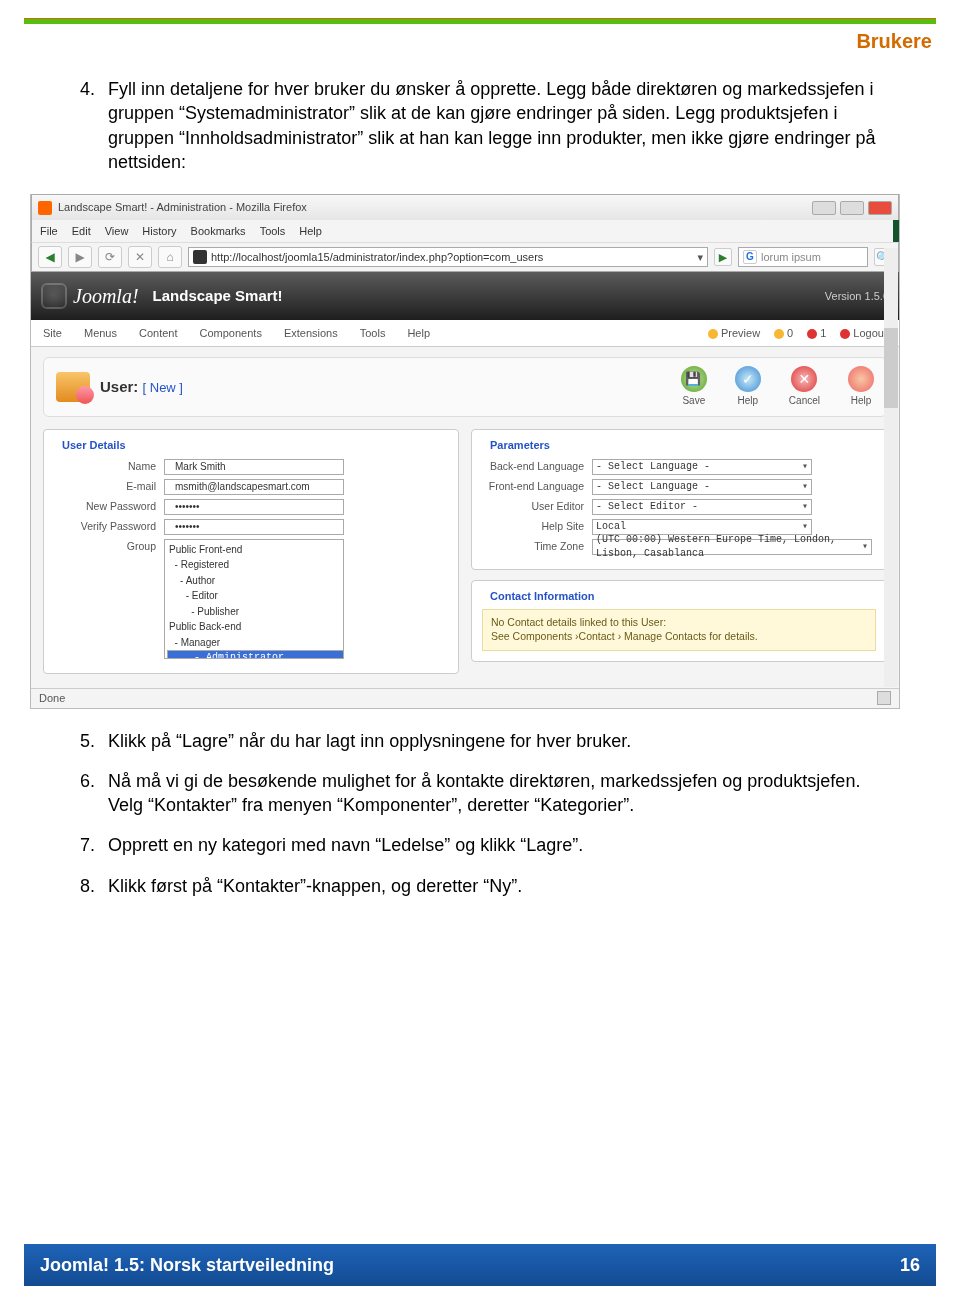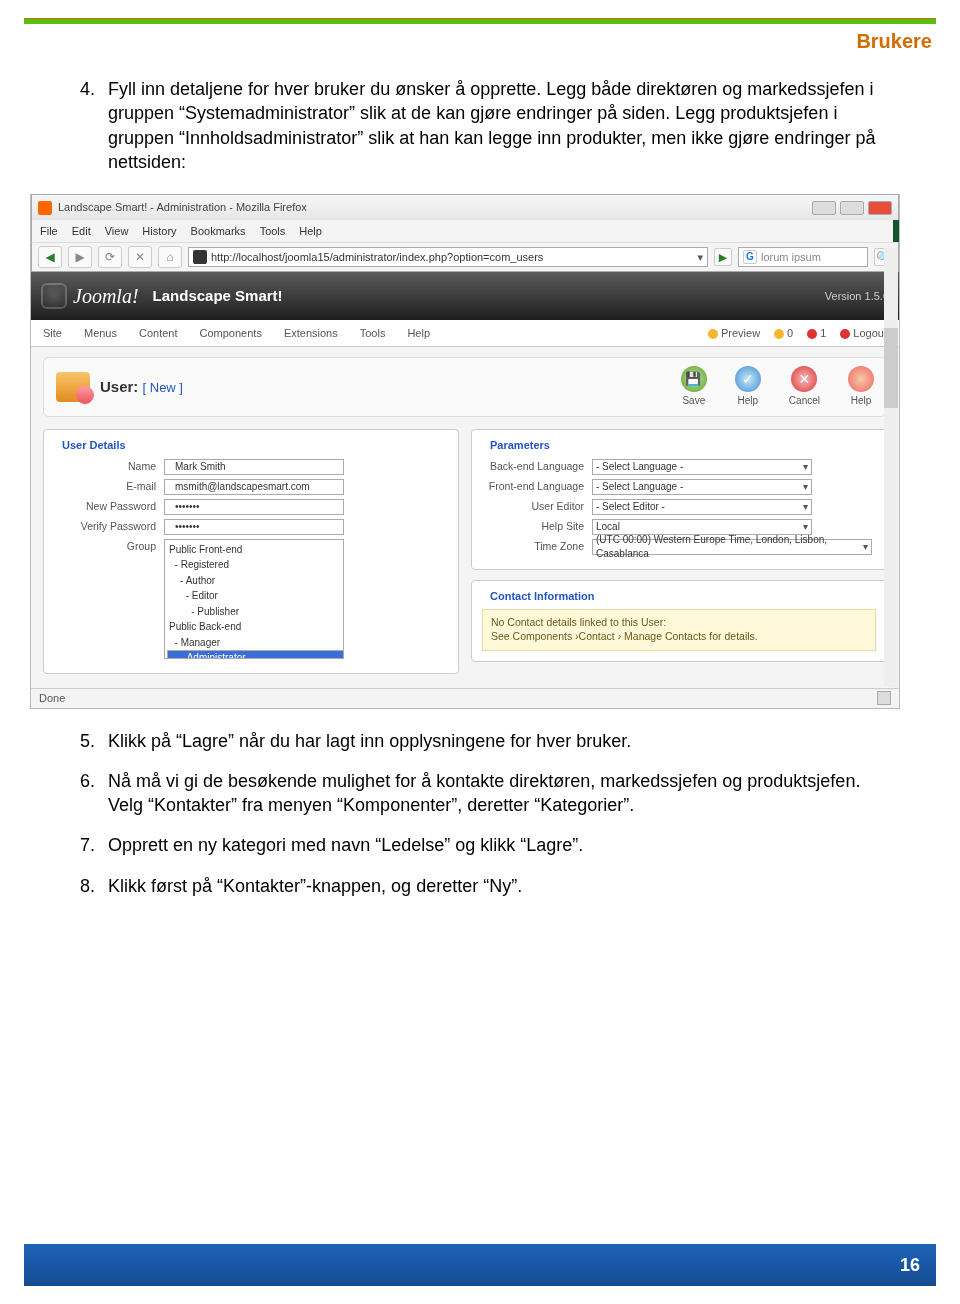--- a/index.html
+++ b/index.html
@@ -56,21 +56,21 @@
   .ic.help{background:radial-gradient(circle,#f7c7a4,#e66);}
   .ic.help::after{content:"";}
   .panels { display:flex; gap:12px; margin-top:12px; }
   .panel { flex:1; }
   .fieldset { border:1px solid #ccc; border-radius:4px; padding:8px 10px 10px 10px; background:#fff;}
   .legend { font-size:11px; color:#2553c6; font-weight:bold; margin:-14px 0 6px 4px; background:#fff; display:inline-block; padding:0 4px;}
   .frow { display:flex; align-items:center; margin-bottom:4px; font-size:10.5px;}
   .frow label { width:110px; text-align:right; padding-right:8px; color:#555;}
   .frow .val { flex:1; }
   .inp { width: 180px; height:16px; border:1px solid #aaa; background:#fff; padding:0 10px; font-size:10px; display:flex; align-items:center;}
-  .sel { width: 220px; height:16px; border:1px solid #aaa; background:#fff; padding:0 3px; font-size:10px; display:flex; align-items:center; position:relative;}
+  .sel { width: 220px; height:16px; border:1px solid #aaa; background:#fff; padding:0 3px; font-size:10px; display:flex; align-items:center; position:relative;font-family:Liberation Mono, monospace;}
   .sel::after{content:"▾";position:absolute;right:3px;color:#555;}
   .groupbox { width:180px; height:120px; border:1px solid #aaa; background:#fff; font-size:10px; padding:2px; overflow:hidden;}
   .groupbox .opt{padding:1px 2px;white-space:pre;}
   .groupbox .opt.sel{background:#3a6fd8;color:#fff;}
   .contact-note { background:#fff9d9; border:1px solid #e8dca0; padding:6px 8px; font-size:10.5px; color:#6a5a1a; line-height:1.3;}
   .statusbar{height:20px;background:#f4f4f4;border-top:1px solid #ccc;display:flex;align-items:center;padding:0 8px;font-size:11px;color:#555;}
   .statusbar .scroll{margin-left:auto;width:14px;height:14px;background:#ddd;border:1px solid #aaa;}
   
   .footer { position:absolute; left:24px; right:24px; bottom:18px; height:42px; background:linear-gradient(#1e63b8,#134b92); color:#fff; display:flex; align-items:center; padding:0 16px; font-size:18px; font-weight:bold; }
   .footer .pn { margin-left:auto; color:#fff; font-weight:bold; }
@@ -298,14 +298,15 @@
       <div>Opprett en ny kategori med navn “Ledelse” og klikk “Lagre”.</div>
     </div>
     <div class="li">
       <div class="ln">8.</div>
       <div>Klikk først på “Kontakter”-knappen, og deretter “Ny”.</div>
     </div>
   </div>
 </div>
 
 <div class="footer">
+  <span>Joomla! 1.5: Norsk startveiledning</span>
   <span class="pn">16</span>
 </div>
 
 </body></html>

